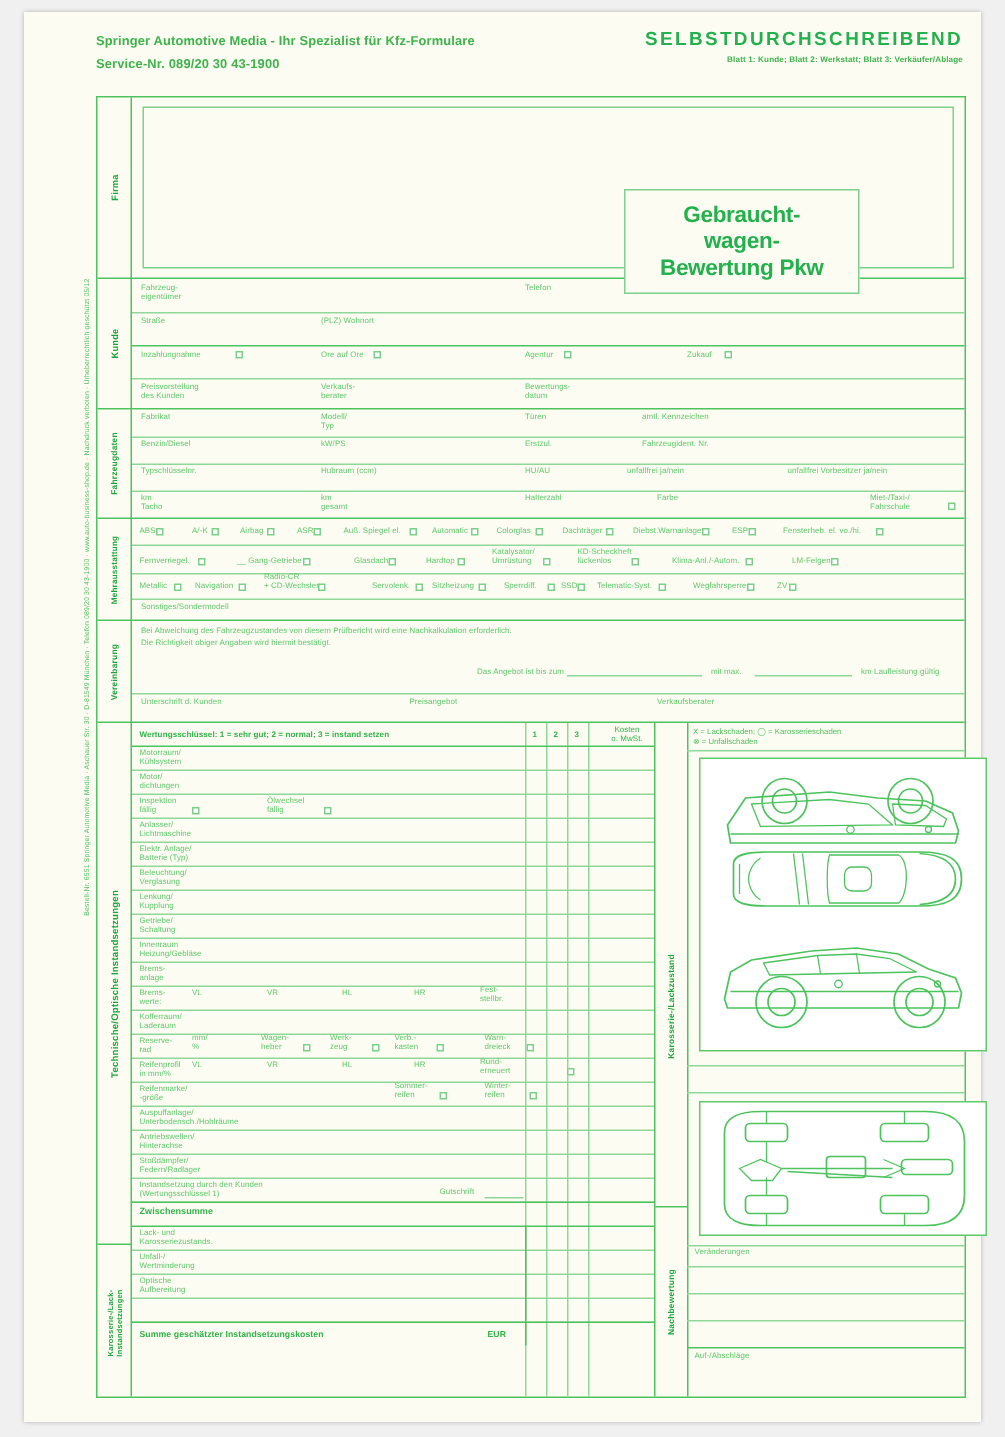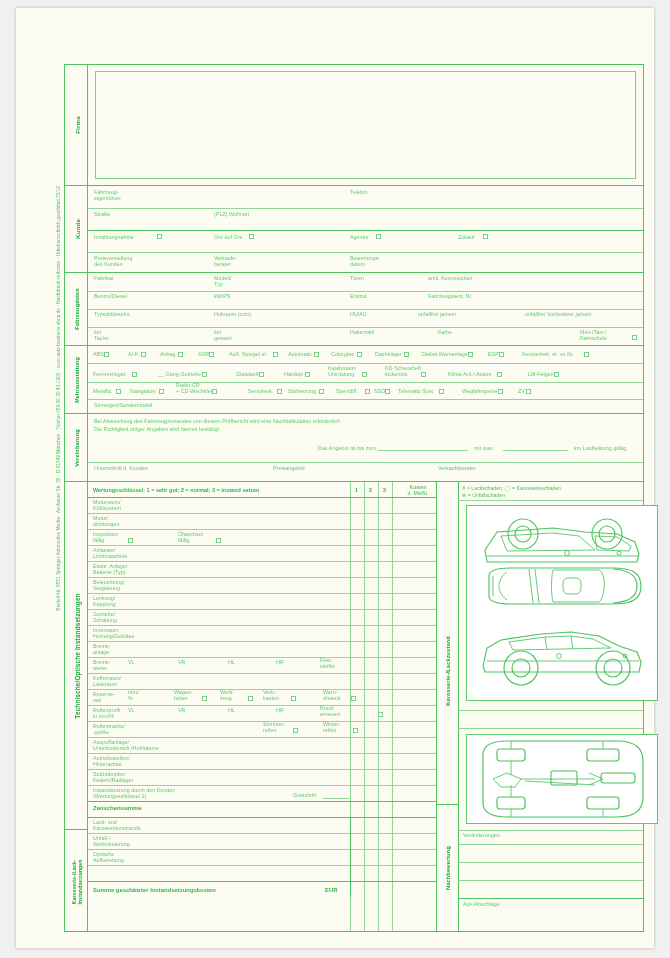--- a/index.html
+++ b/index.html
@@ -101,20 +101,26 @@
   .cl { fill:none; stroke:#4cc35c; stroke-width:1.15; }
   .cl2 { fill:none; stroke:#4cc35c; stroke-width:.85; }
 </style>
 </head>
 <body>
 
 <div class="page">
 
   <div class="imprint">Bestell-Nr. 6551   Springer Automotive Media · Aschauer Str. 30 · D-81549 München · Telefon 089/20 30 43-1900 · www.auto-business-shop.de · Nachdruck verboten · Urheberrechtlich geschützt 05/12</div>
 
+  <div class="hdr">
+    <div class="l1">Springer Automotive Media - Ihr Spezialist für Kfz-Formulare</div>
+    <div class="l2">Service-Nr.  089/20 30 43-1900</div>
+    <div class="r1">SELBSTDURCHSCHREIBEND</div>
+    <div class="r2">Blatt 1: Kunde; Blatt 2: Werkstatt; Blatt 3: Verkäufer/Ablage</div>
+  </div>
 
   <div class="frame">
 
     <div class="rail">
       <div class="railseg" style="top:0;height:120px;">
         <span class="vlabel">Firma</span>
       </div>
       <div class="railseg bt" style="top:120px;height:87px;">
         <span class="vlabel">Kunde</span>
       </div>
@@ -504,14 +510,19 @@
           <div class="hl" style="top:398px;"></div>
           <div class="hl2" style="top:416px;"></div>
           <div class="fl" style="left:5px;top:419px;">Auf-/Abschläge</div>
         </div>
 
       </div>
 
     </div>
   </div>
 
+  <div class="badge">
+    <span>Gebraucht-</span>
+    <span>wagen-</span>
+    <span>Bewertung Pkw</span>
+  </div>
 
 </div>
 
 </body></html>

